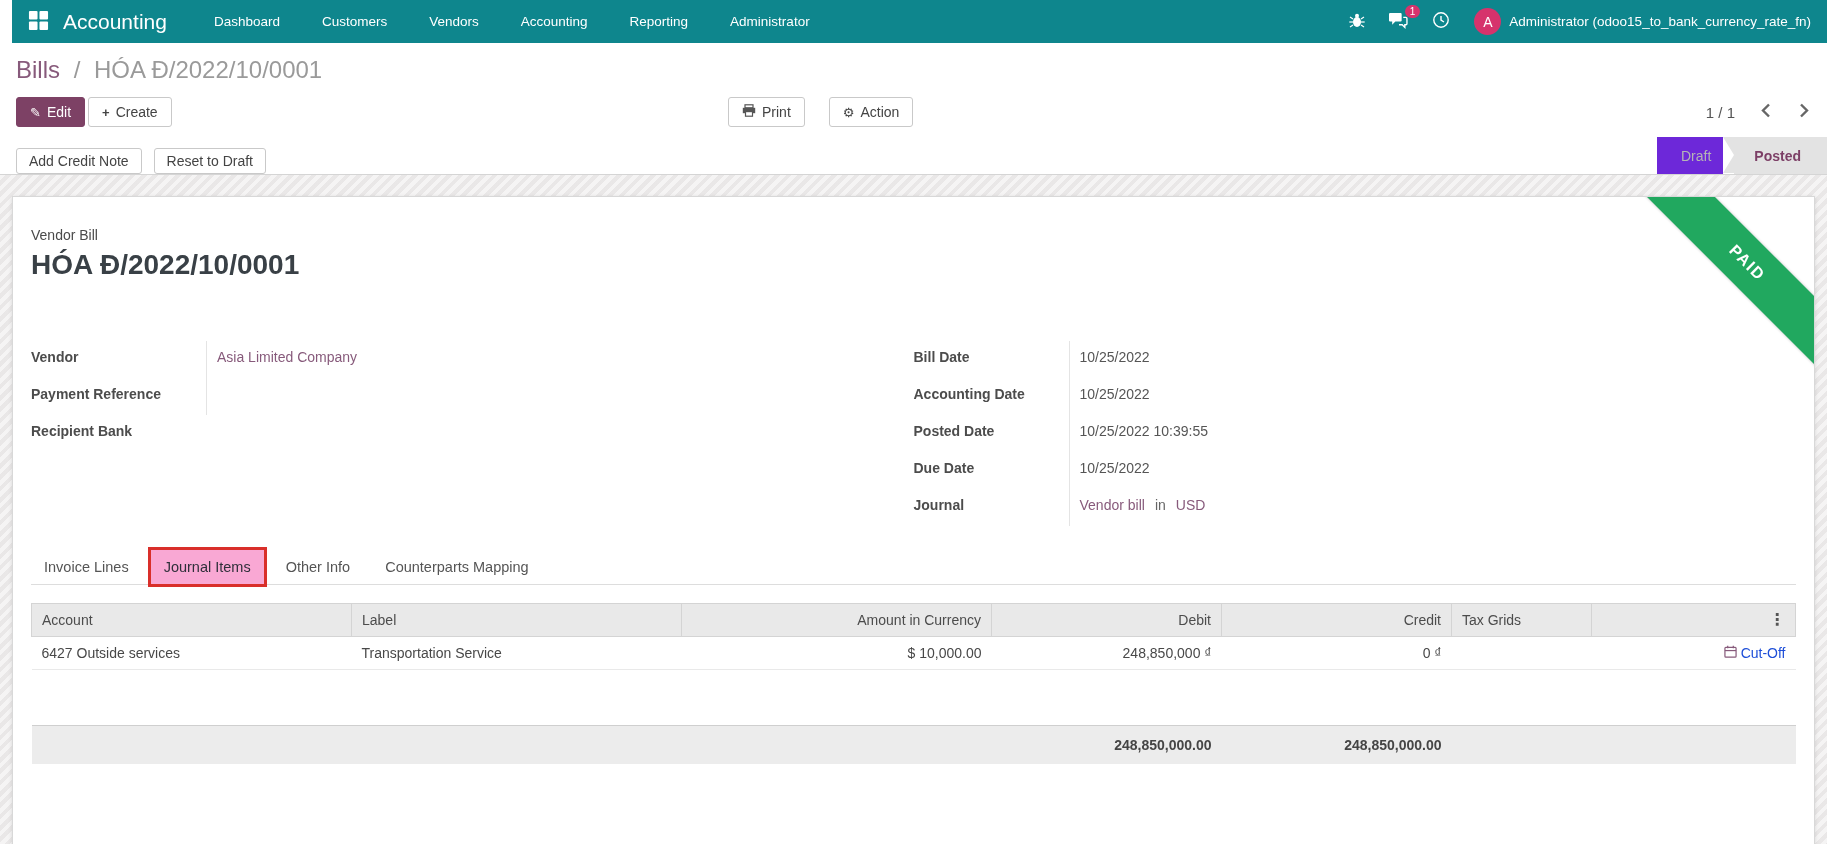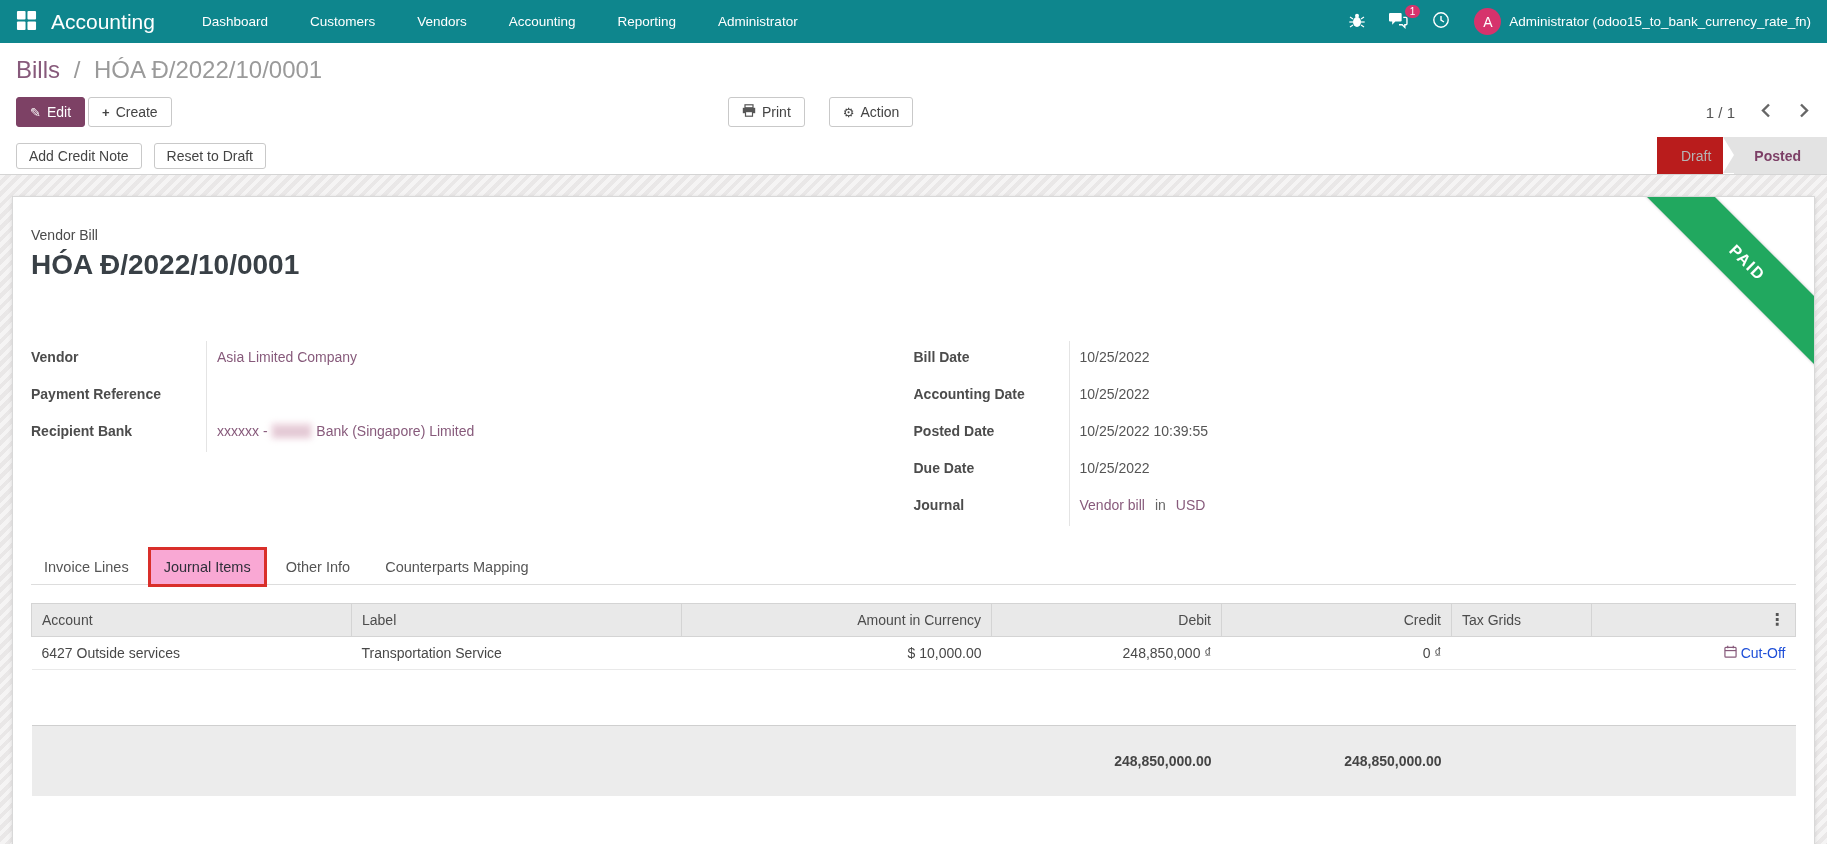--- a/index.html
+++ b/index.html
@@ -5,21 +5,21 @@
   * { box-sizing:border-box; margin:0; padding:0; }
   html,body { width:1827px; height:844px; }
   body {
     overflow:hidden; background:#fff; color:#4a4a4a;
     font-family:"Liberation Sans","DejaVu Sans",sans-serif; font-size:14px;
     display:flex; flex-direction:column;
   }
 
   
   .navbar { flex:0 0 43px; height:43px; background:#0e868d; color:#fff;
-            display:flex; align-items:center; padding:0 16px; }
+            display:flex; align-items:center; padding:0 16px;margin-left:12px; }
   .apps-btn { display:flex; margin-right:14px; cursor:pointer; }
   .brand { font-size:21px; margin-right:26px; cursor:pointer; white-space:nowrap; }
   .nav-menu { display:flex; }
   .nav-item { padding:0 21px; font-size:13.5px; line-height:43px; cursor:pointer; white-space:nowrap; }
   .nav-right { margin-left:auto; display:flex; align-items:center; }
   .systray-btn { position:relative; height:43px; display:flex; align-items:center; padding:0 12px; cursor:pointer; }
   .badge { position:absolute; top:5px; right:0; background:#d6336c; color:#fff;
            border-radius:9px; font-size:10px; line-height:13px; padding:0 5px; }
   .avatar { width:27px; height:27px; border-radius:50%; background:#d6336c; color:#fff;
             display:flex; align-items:center; justify-content:center; font-size:14px; margin:0 8px 0 12px; }
@@ -38,25 +38,25 @@
          border-radius:3px; cursor:pointer; font-family:inherit;
          display:inline-flex; align-items:center; gap:6px; white-space:nowrap; }
   .btn-primary { background:#7d4165; border-color:#7d4165; color:#fff; }
   .btn-group { display:flex; gap:3px; }
   .center-actions { position:absolute; left:728px; display:flex; gap:24px; }
   .icon-glyph { font-size:13px; line-height:1; }
   .pager { margin-left:auto; display:flex; align-items:center; gap:24px; color:#555; font-size:15px; }
   .pager-btn { cursor:pointer; display:flex; padding:2px; }
 
   
-  .status-row { border-bottom:1px solid #d5d5d5; display:flex; align-items:center;
+  .status-row { border-bottom:1px solid #d5d5d5; display:flex; align-items:flex-end;
                 padding-left:16px; gap:12px; height:38px; background:#fff; }
   .status-row .btn { padding:4px 12px; }
   .status-steps { margin-left:auto; display:flex; height:37px; }
-  .step-draft { display:flex; align-items:center; padding:0 12px 0 24px; color:#b5b5b5; background:#b91c1c; }
+  .step-draft { display:flex; align-items:center; padding:0 12px 0 24px; color:#b5b5b5; background:#6d28d9; }
   .step-arrow { width:0; height:0; border-top:18.5px solid #e3e3e3;
                 border-bottom:18.5px solid #e3e3e3; border-left:11px solid #fff; }
   .step-posted { display:flex; align-items:center; background:#e3e3e3; color:#7c3f66;
                  font-weight:700; padding:0 26px 0 20px; }
 
   
   .content { flex:1; padding:21px 12px 0; background:#edebeb;
              background-image:repeating-linear-gradient(135deg, rgba(255,255,255,.45) 0 4px, rgba(0,0,0,0.015) 4px 8px); }
   .sheet { position:relative; overflow:hidden; background:#fff; border:1px solid #d8d8d8;
            box-shadow:0 1px 4px rgba(0,0,0,.12); min-height:780px; padding:0 18px; }
@@ -85,21 +85,21 @@
 
   
   .jtable { width:100%; border-collapse:collapse; margin-top:18px; font-size:14px; }
   .jtable thead th { background:#e9e9e9; border:1px solid #d4d4d4; font-weight:400; color:#4c4c4c;
                      text-align:left; padding:8px 10px; cursor:pointer; }
   .jtable th.num, .jtable td.num { text-align:right; }
   .jtable th.last { text-align:right; }
   .jtable tbody td { padding:8px 10px; border-bottom:1px solid #e9e9e9; color:#484848; }
   .jtable tr.spacer td { height:56px; border-bottom:none; }
   .jtable tfoot td { background:#ececec; border-top:1px solid #cfcfcf; font-weight:700;
-                     color:#454545; padding:27px 10px; }
+                     color:#454545; padding:11px 10px; }
   .cutoff { color:#1d4ed8; display:inline-flex; align-items:center; gap:4px; cursor:pointer; }
   .kebab { font-size:16px; color:#555; font-weight:700; cursor:pointer; line-height:1; }
 </style>
 </head>
 <body>
 
 <nav class="navbar">
   <span class="apps-btn">
     <span>
       <svg width="21" height="21" viewBox="0 0 22 22">
@@ -238,23 +238,20 @@
         <div class="frow">
           <span class="flabel">Vendor</span>
           <span class="fval"><span class="link">Asia Limited Company</span></span>
         </div>
         <div class="frow">
           <span class="flabel">Payment Reference</span>
           <span class="fval"></span>
         </div>
         <div class="frow">
           <span class="flabel">Recipient Bank</span>
-          <span class="fval">
-            <span class="link"><span>xxxxxx - </span><span class="redacted">xxxxx</span><span> Bank (Singapore) Limited</span></span>
-          </span>
         </div>
       </div>
       <div class="fgroup right">
         <div class="frow">
           <span class="flabel">Bill Date</span>
           <span class="fval">10/25/2022</span>
         </div>
         <div class="frow">
           <span class="flabel">Accounting Date</span>
           <span class="fval">10/25/2022</span>

